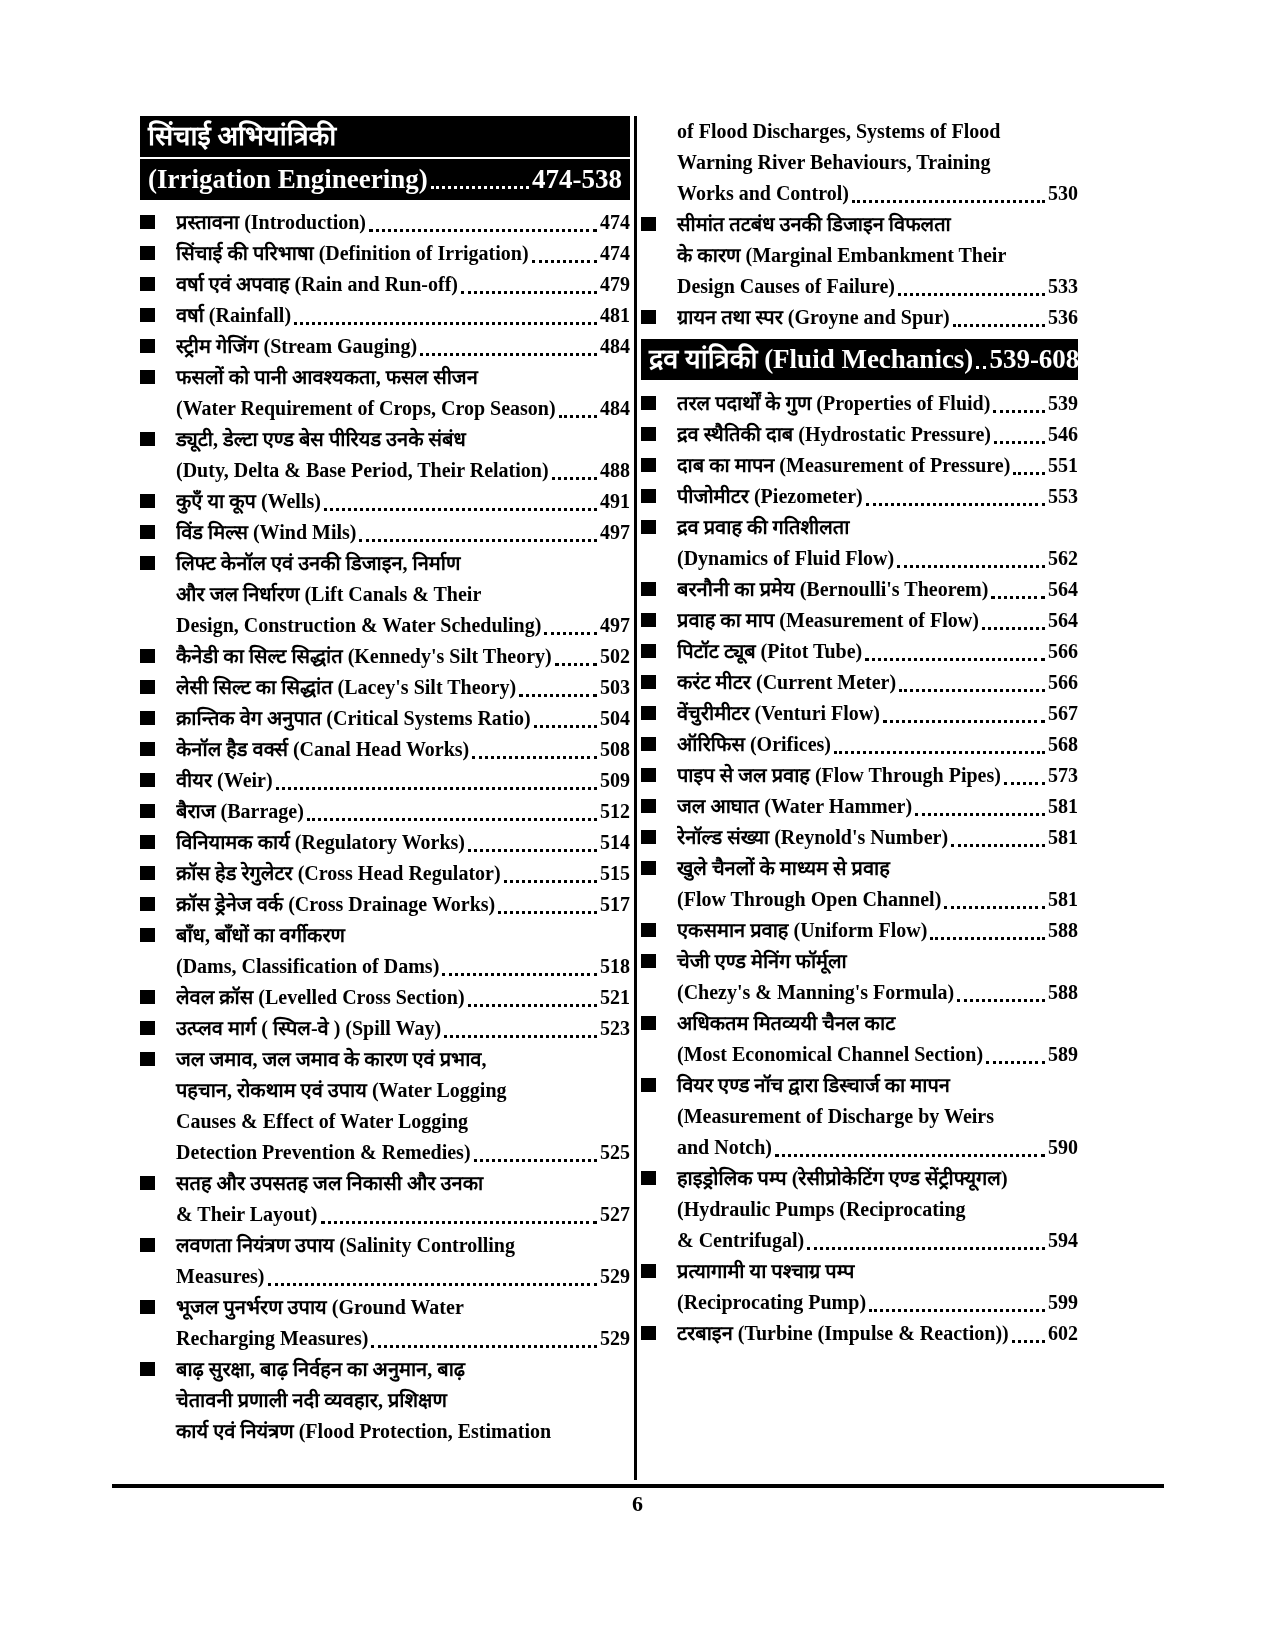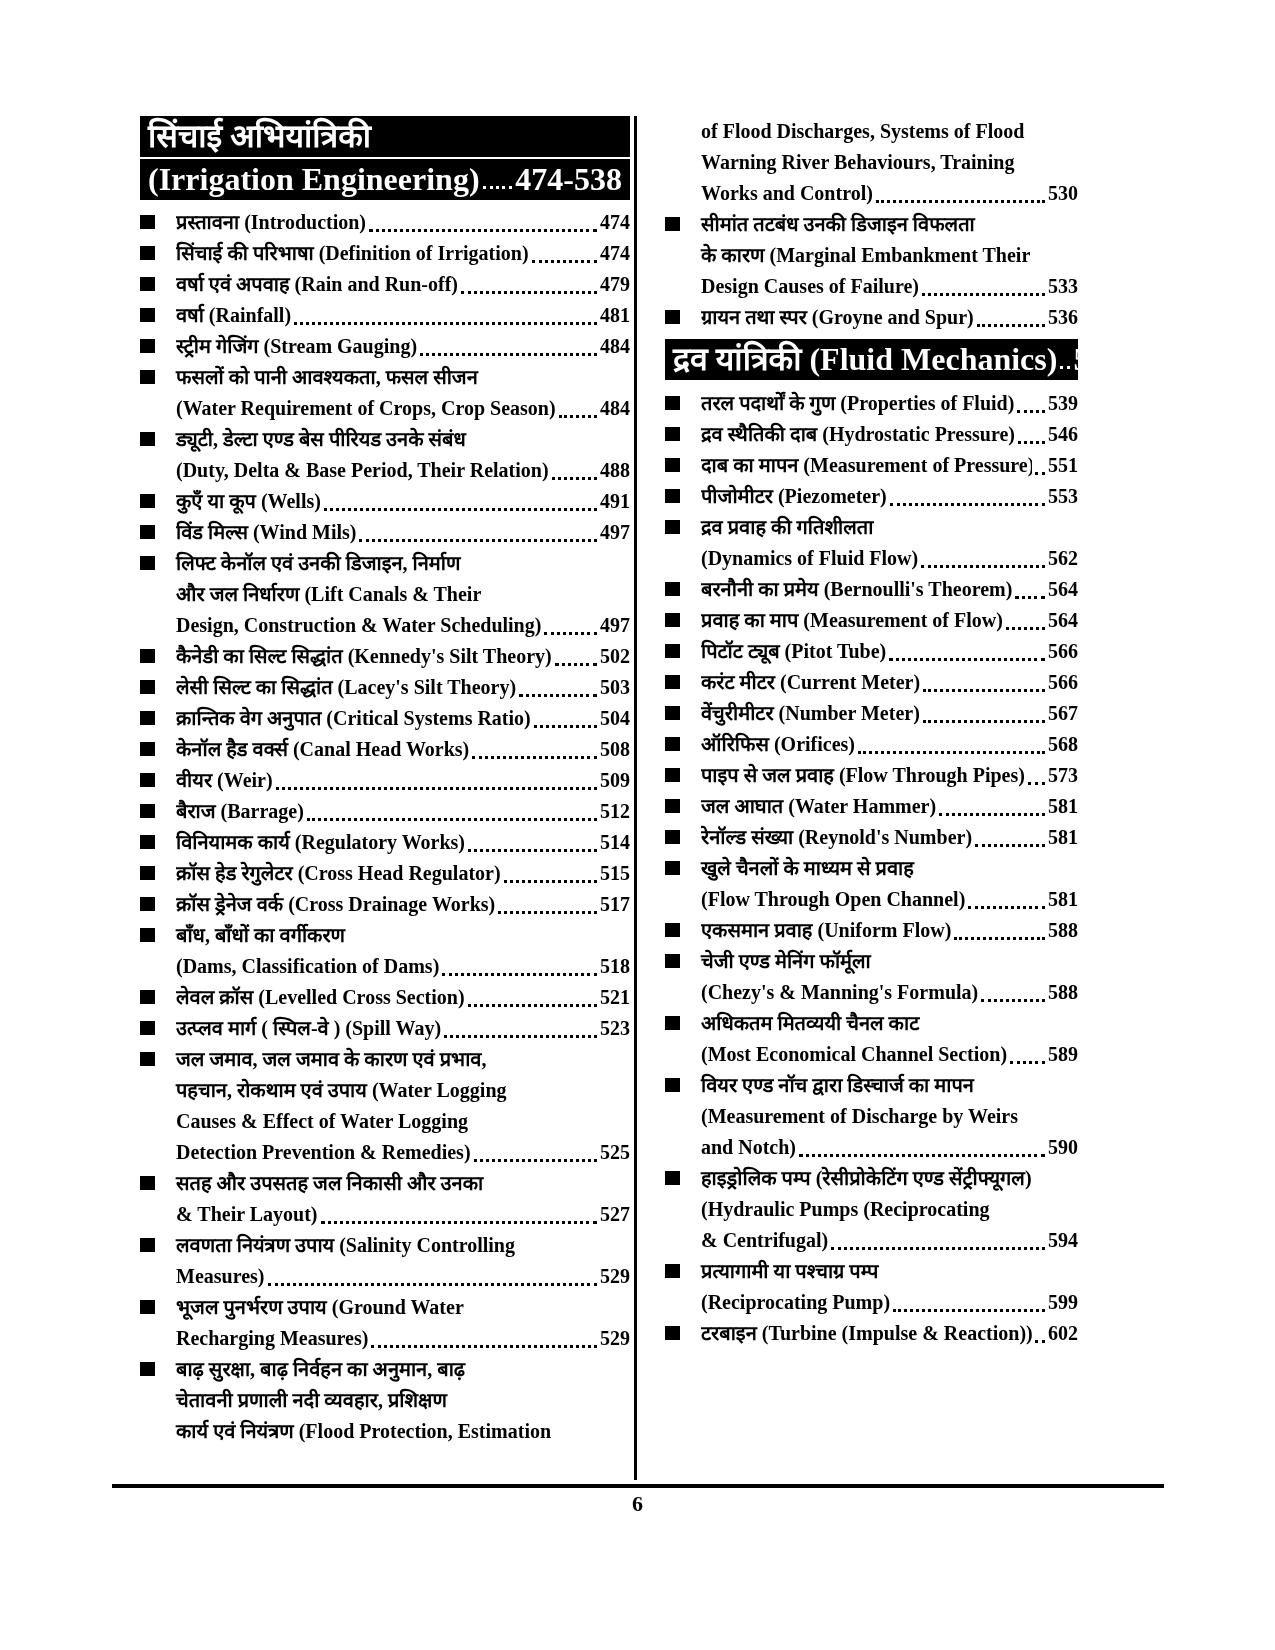--- a/index.html
+++ b/index.html
@@ -17,30 +17,30 @@
     position: absolute;
     top: 116px;
     left: 140px;
     width: 938px;
     height: 1364px;
     display: flex;
   }
   .col { box-sizing: border-box; }
   .col.left  { width: 494px; padding-right: 4px; }
   .divider   { width: 3px; background: #000; height: 1364px; flex: none; }
-  .col.right { width: 441px; padding-left: 28px; }
+  .col.right { width: 441px; padding-left: 4px; }
 
   
   .sec-header { background: #000; color: #fff; margin-bottom: 7px; }
   .col.right .sec-header { margin: 6px 0 8px 0; }
   .sec-row {
     display: flex;
     align-items: center;
     padding: 2px 8px 3px 8px;
-    font-size: 32px;
+    font-size: 27px;
     line-height: 36px;
     white-space: nowrap;
   }
   .sec-row.sep { border-bottom: 2px solid #fff; }
   .sec-title { flex: 0 1 auto; }
   .sec-pages { flex: none; }
   .leader {
     flex: 1 1 auto;
     min-width: 10px;
     border-bottom: 3px dotted #000;
@@ -591,21 +591,21 @@
               <span class="pg">566</span>
             </div>
           </div>
         </div>
         <div class="entry">
           <span class="bullet-box">
             <span class="bullet"></span>
           </span>
           <div class="lines">
             <div class="line withpage">
-              <span class="txt">वेंचुरीमीटर (Number Meter)</span>
+              <span class="txt">वेंचुरीमीटर (Venturi Flow)</span>
               <span class="leader"></span>
               <span class="pg">567</span>
             </div>
           </div>
         </div>
         <div class="entry">
           <span class="bullet-box">
             <span class="bullet"></span>
           </span>
           <div class="lines">

